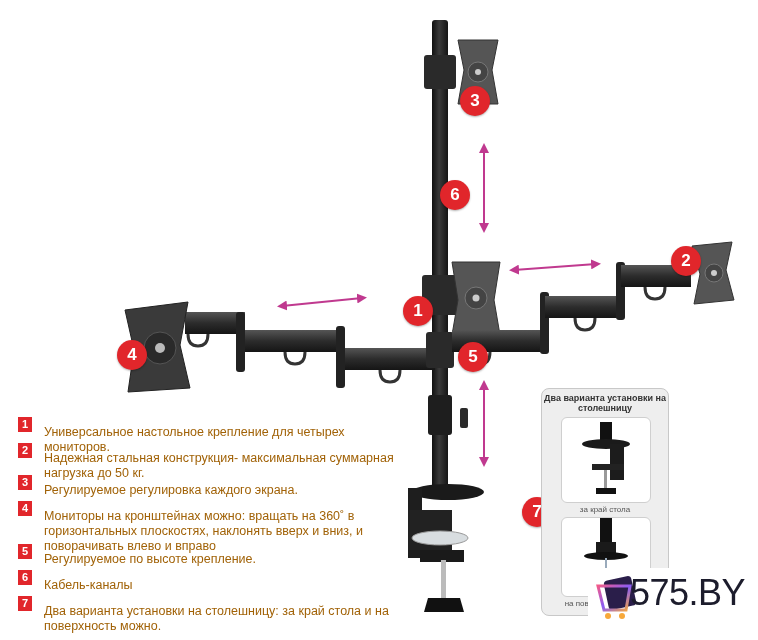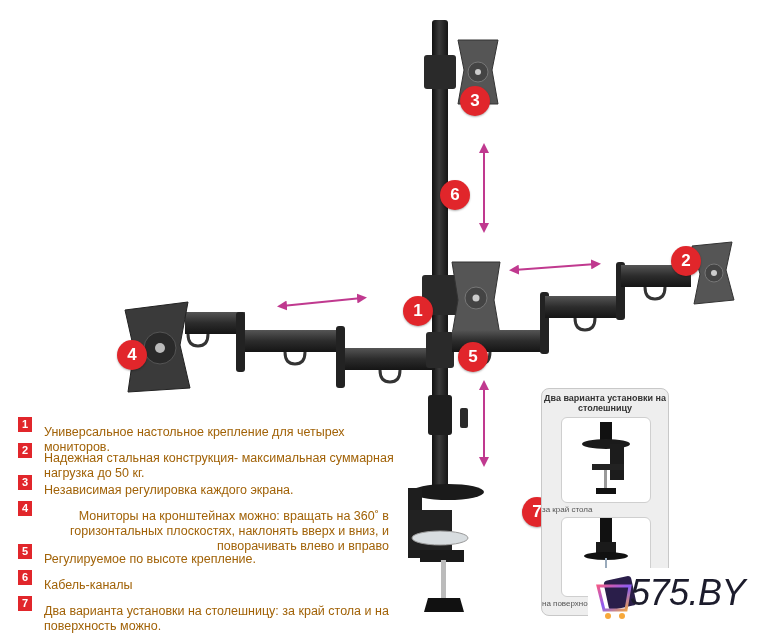--- a/index.html
+++ b/index.html
@@ -6,23 +6,23 @@
   body { width:758px; height:640px; position:relative; overflow:hidden; font-family:"Liberation Sans", sans-serif; }
   .abs { position:absolute; }
   svg.scene { position:absolute; left:0; top:0; }
   .feat { position:absolute; left:18px; display:flex; align-items:flex-start; }
   .feat .sq { width:14px; height:15px; background:#e1262b; color:#fff; font-weight:bold; font-size:11px; line-height:15px; text-align:center; margin-right:12px; margin-top:1px; flex:0 0 auto; }
   .feat .txt { font-size:12.5px; line-height:15px; color:#a16207; width:360px;margin-top:9px; }
   .badge { position:absolute; width:30px; height:30px; border-radius:50%; background:#e1262b; color:#fff; font-weight:bold; font-size:17px; line-height:30px; text-align:center; box-shadow:0 1px 2px rgba(0,0,0,0.3); }
   .inset { position:absolute; left:541px; top:388px; width:126px; height:226px; border:1px solid #c8c8c8; border-radius:8px; background:#eeeeee; }
   .inset-title { position:absolute; left:0; top:4px; width:126px; text-align:center; font-size:9px; font-weight:bold; color:#333; line-height:10px; }
   .inset-card { position:absolute; left:19px; width:88px; background:#fff; border:1px solid #cfcfcf; border-radius:6px; }
-  .inset-cap { position:absolute; left:0; width:126px; font-size:8px; color:#555; }
+  .inset-cap { position:absolute; left:0; width:126px; text-align:center; font-size:8px; color:#555; }
   .logo { position:absolute; left:588px; top:568px; width:170px; height:72px; background:#fff; }
-  .logo-text { position:absolute; left:42px; top:4px; font-size:36px; color:#1c1c2c; letter-spacing:-0.5px; font-family:"Liberation Sans", sans-serif;font-style:italic; }
+  .logo-text { position:absolute; left:42px; top:4px; font-size:36px; color:#1c1c2c; letter-spacing:-0.5px; font-family:"Liberation Sans", sans-serif; }
 </style>
 </head>
 <body>
 
 <svg class="scene" width="758" height="640" viewBox="0 0 758 640">
   <defs>
     <linearGradient id="pole" x1="0" x2="1">
       <stop offset="0" stop-color="#111"></stop>
         <stop offset="0.45" stop-color="#3a3a3a"></stop>
         <stop offset="1" stop-color="#151515"></stop>
@@ -110,25 +110,25 @@
   <div class="feat" style="top:416px;">
     <span class="sq">1</span>
     <span class="txt">Универсальное настольное крепление для четырех мониторов.</span>
   </div>
   <div class="feat" style="top:442px;">
     <span class="sq">2</span>
     <span class="txt">Надежная стальная конструкция- максимальная суммарная нагрузка  до 50 кг.</span>
   </div>
   <div class="feat" style="top:474px;">
     <span class="sq">3</span>
-    <span class="txt">Независимая регулировка каждого экрана.</span>
+    <span class="txt">Регулируемое регулировка каждого экрана.</span>
   </div>
   <div class="feat" style="top:500px;">
     <span class="sq">4</span>
-    <span class="txt" style="width:345px;text-align:right;">Мониторы на кронштейнах можно: вращать на 360˚ в горизонтальных плоскостях, наклонять вверх и вниз, и поворачивать влево и вправо</span>
+    <span class="txt" style="width:345px;">Мониторы на кронштейнах можно: вращать на 360˚ в горизонтальных плоскостях, наклонять вверх и вниз, и поворачивать влево и вправо</span>
   </div>
   <div class="feat" style="top:543px;">
     <span class="sq">5</span>
     <span class="txt">Регулируемое по высоте крепление.</span>
   </div>
   <div class="feat" style="top:569px;">
     <span class="sq">6</span>
     <span class="txt">Кабель-каналы</span>
   </div>
   <div class="feat" style="top:595px;">

